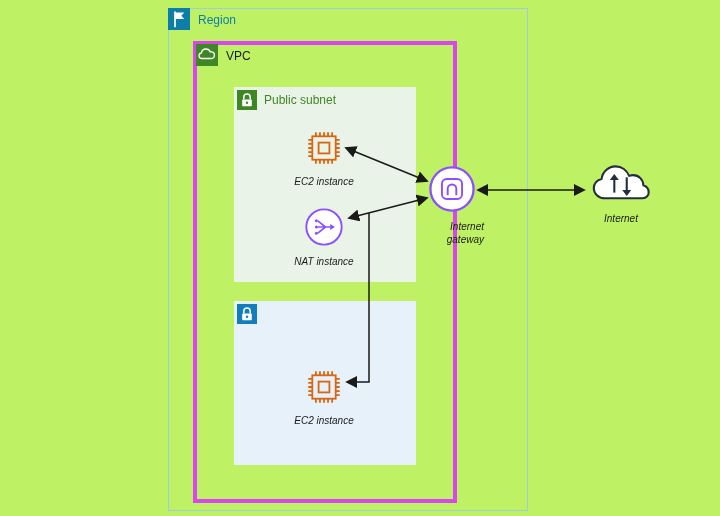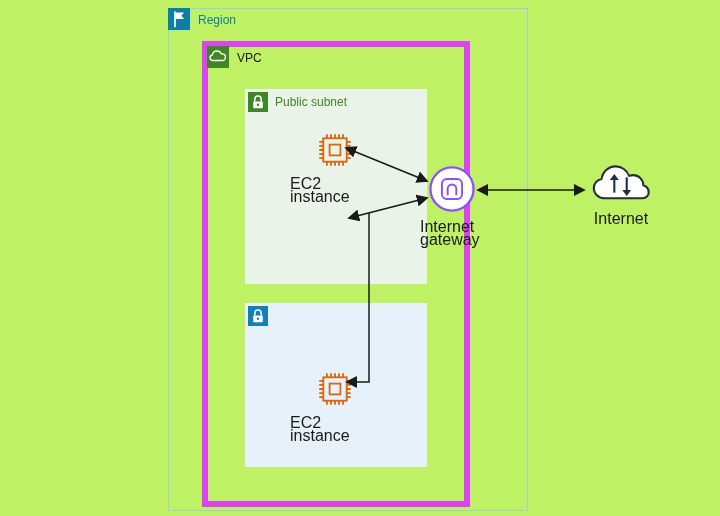--- a/index.html
+++ b/index.html
@@ -1,40 +1,40 @@
 <!DOCTYPE html>
 <html><head>
 <meta charset="utf-8">
 <style>
   html,body{margin:0;padding:0;background:#fff;}
   body{width:720px;height:516px;font-family:"Liberation Sans",sans-serif;}
   .stage{position:relative;width:720px;height:516px;background:#bef264;overflow:hidden;}
 
   .region{position:absolute;left:168px;top:8px;width:358px;height:501px;border:1px solid #9FCCE0;}
-  .vpc{position:absolute;left:33px;top:32px;width:256px;height:454px;border:6px solid #d946ef;}
+  .vpc{position:absolute;left:24px;top:32px;width:256px;height:454px;border:4px solid #d946ef;}
   .subnet{position:absolute;left:37px;width:182px;}
   .subnet.public{top:42px;height:195px;background:#EAF3E7;}
   .subnet.private{top:256px;height:164px;background:#E7F1F9;}
 
   .corner-icon{position:absolute;display:flex;align-items:center;justify-content:center;}
   .region-icon{left:-1px;top:-1px;width:22px;height:22px;background:#0D7EA8;}
   .vpc-icon{left:-1px;top:-1px;width:22px;height:22px;background:#3F8624;}
   .lock-icon{left:3px;top:3px;width:20px;height:20px;}
   .public-lock{background:#3F8624;}
   .private-lock{background:#147EBA;}
 
   .box-label{position:absolute;font-size:12px;line-height:20px;white-space:nowrap;}
   .region-label{left:29px;top:1px;color:#0D7EA8;}
   .vpc-label{left:29px;top:1px;color:#1A1A1A;}
   .subnet-label{left:30px;top:3px;text-align:center;}
   .public-label{color:#3F8624;}
   .private-label{color:#147EBA;}
 
   .node{position:absolute;display:flex;flex-direction:column;align-items:center;}
-  .node-label{margin-top:5px;font-size:16px;line-height:13px;color:#1A1A1A;text-align:left;}
+  .node-label{margin-top:5px;font-size:10px;line-height:13px;color:#1A1A1A;text-align:right;font-style:italic;}
   .node.ec2-public{left:45px;top:43px;width:90px;}
   .node.nat{left:45px;top:121px;width:90px;}
   .node.ec2-private{left:45px;top:68px;width:90px;}
   .node.igw{left:407px;top:166px;width:90px;}
   .node.igw .node-label{width:64px;margin-top:4px;}
   .node.internet{left:576px;top:163px;width:90px;}
   .node.internet .node-label{margin-top:3px;}
 
   .arrows{position:absolute;left:0;top:0;pointer-events:none;}
 </style>
@@ -79,20 +79,33 @@
                 <path d="M11 7V2.5 M15.5 7V2.5 M20 7V2.5 M24.5 7V2.5 M29 7V2.5
                          M11 33v4.5 M15.5 33v4.5 M20 33v4.5 M24.5 33v4.5 M29 33v4.5
                          M7 11H2.5 M7 15.5H2.5 M7 20H2.5 M7 24.5H2.5 M7 29H2.5
                          M33 11h4.5 M33 15.5h4.5 M33 20h4.5 M33 24.5h4.5 M33 29h4.5"></path>
               </g>
             </svg>
           </span>
           <span class="node-label">EC2 instance</span>
         </div>
 
+        <div class="node nat">
+          <span class="node-icon">
+            <svg width="38" height="38" viewBox="0 0 40 40">
+              <circle cx="20" cy="20" r="18.6" fill="#fff" stroke="#8C4FFF" stroke-width="2"></circle>
+              <path d="M13.5 13.5 L21.5 20 M13.5 20 H21.5 M13.5 26.5 L21.5 20 M21.5 20 H27" stroke="#8C4FFF" stroke-width="1.7" fill="none"></path>
+              <circle cx="12" cy="13.5" r="1.6" fill="#8C4FFF"></circle>
+              <circle cx="12" cy="20" r="1.6" fill="#8C4FFF"></circle>
+              <circle cx="12" cy="26.5" r="1.6" fill="#8C4FFF"></circle>
+              <path d="M26.5 16.8 L31.6 20 L26.5 23.2 Z" fill="#8C4FFF"></path>
+            </svg>
+          </span>
+          <span class="node-label">NAT instance</span>
+        </div>
       </div>
 
       <div class="subnet private">
         <span class="corner-icon lock-icon private-lock">
           <svg width="20" height="20" viewBox="0 0 20 20">
             <path d="M6.8 9.5 V7.3 a3.2 3.2 0 0 1 6.4 0 V9.5" stroke="#fff" stroke-width="1.5" fill="none"></path>
             <rect x="5.2" y="9.5" width="9.6" height="6.8" rx="0.8" fill="#fff"></rect>
             <circle cx="10" cy="12.7" r="1.2" fill="#147EBA"></circle>
           </svg>
         </span>

